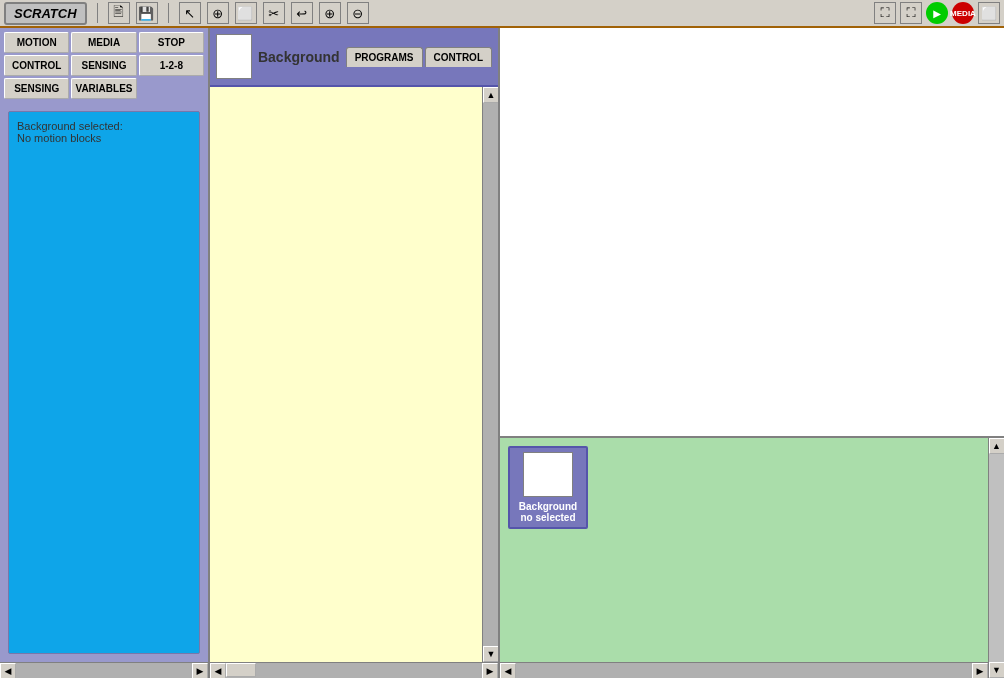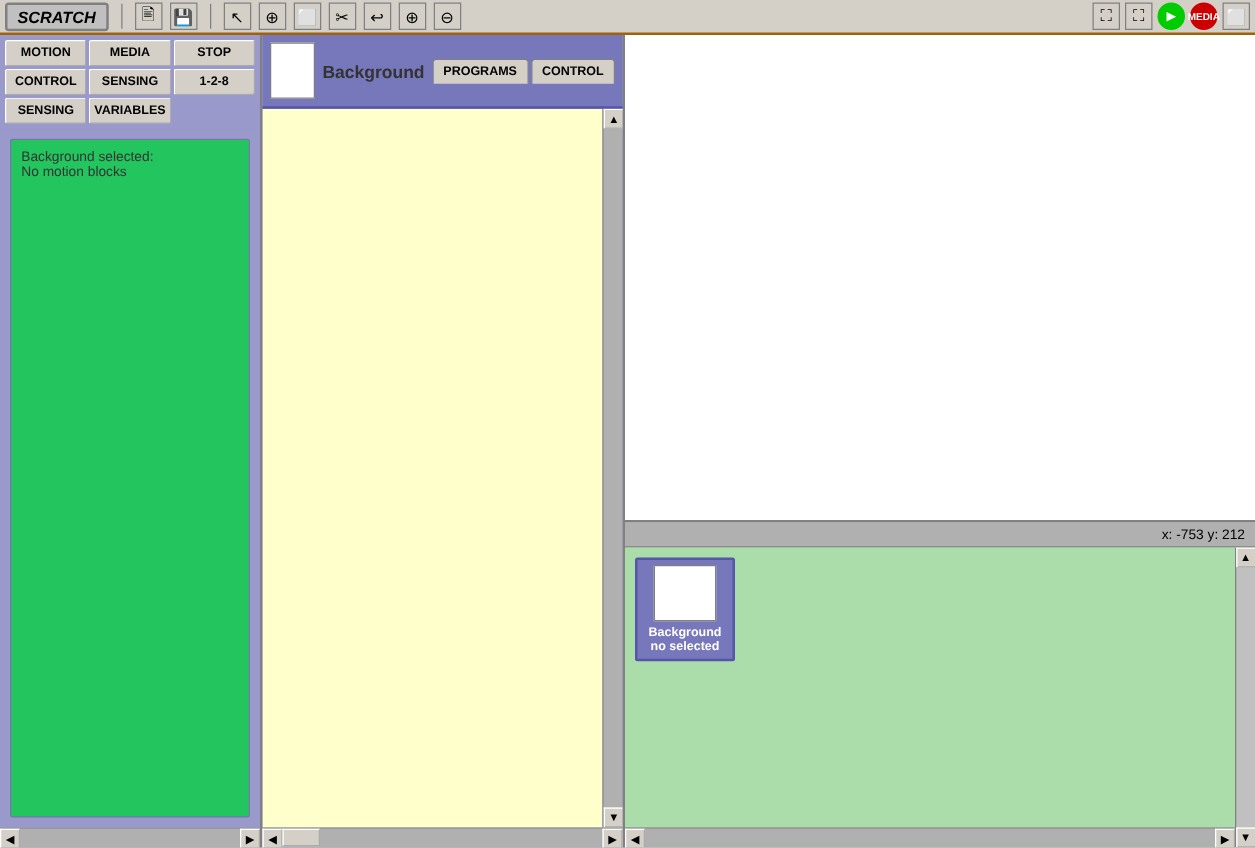--- a/index.html
+++ b/index.html
@@ -114,21 +114,21 @@
       border-radius: 2px;
     }
     #block-area {
       flex: 1;
       background: #9999cc;
       padding: 8px;
       overflow: hidden;
       position: relative;
     }
     #block-area-inner {
-      background: #22c55e;
+      background: #0ea5e9;
       border: 1px solid #7777aa;
       height: 100%;
       border-radius: 2px;
       padding: 8px;
       overflow-y: auto;
     }
     .selected-info {
       font-size: 11px;
       color: #333;
     }
@@ -405,23 +405,20 @@
       <div class="scroll-arrow">◀</div>
       <div class="scroll-track">
         <div class="hscroll-thumb"></div>
       </div>
       <div class="scroll-arrow">▶</div>
     </div>
   </div>
 
   <div id="right-panel">
     <div id="stage-area"></div>
-    <div id="coords-bar">
-      <span>x: -753  y: 212</span>
-    </div>
     <div id="sprites-area">
       <div id="sprites-content">
         <div class="sprite-card">
           <div class="sprite-card-thumb"></div>
           <div class="sprite-card-label">Background</div>
           <div class="sprite-card-label">no selected</div>
         </div>
       </div>
       <div id="sprites-scroll-v">
         <div class="vscroll-arrow">▲</div>

